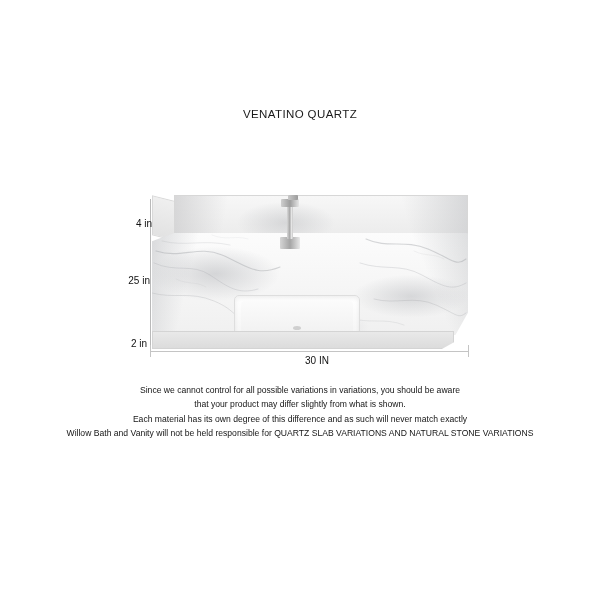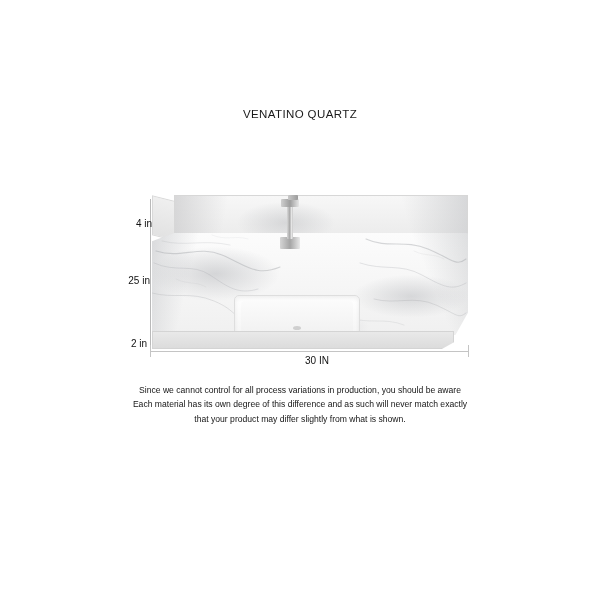--- a/index.html
+++ b/index.html
@@ -301,18 +301,19 @@
       <div class="front-edge"></div>
 
       <div class="faucet-base"></div>
       <div class="faucet-spout"></div>
       <div class="faucet-head"></div>
       <div class="faucet-lever"></div>
     </div>
   </div>
 
   <div class="disclaimer">
-    <p>Since we cannot control for all process variations in production, you should be aware</p>
+    <p>Since we cannot control for all possible variations in variations, you should be aware</p>
+    <p>that your product may differ slightly from what is shown.</p>
     <p>Each material has its own degree of this difference and as such will never match exactly</p>
-    <p>that your product may differ slightly from what is shown.</p>
+    <p>Willow Bath and Vanity will not be held responsible for QUARTZ SLAB VARIATIONS AND NATURAL STONE VARIATIONS</p>
   </div>
 
 </div>
 
 </body></html>

